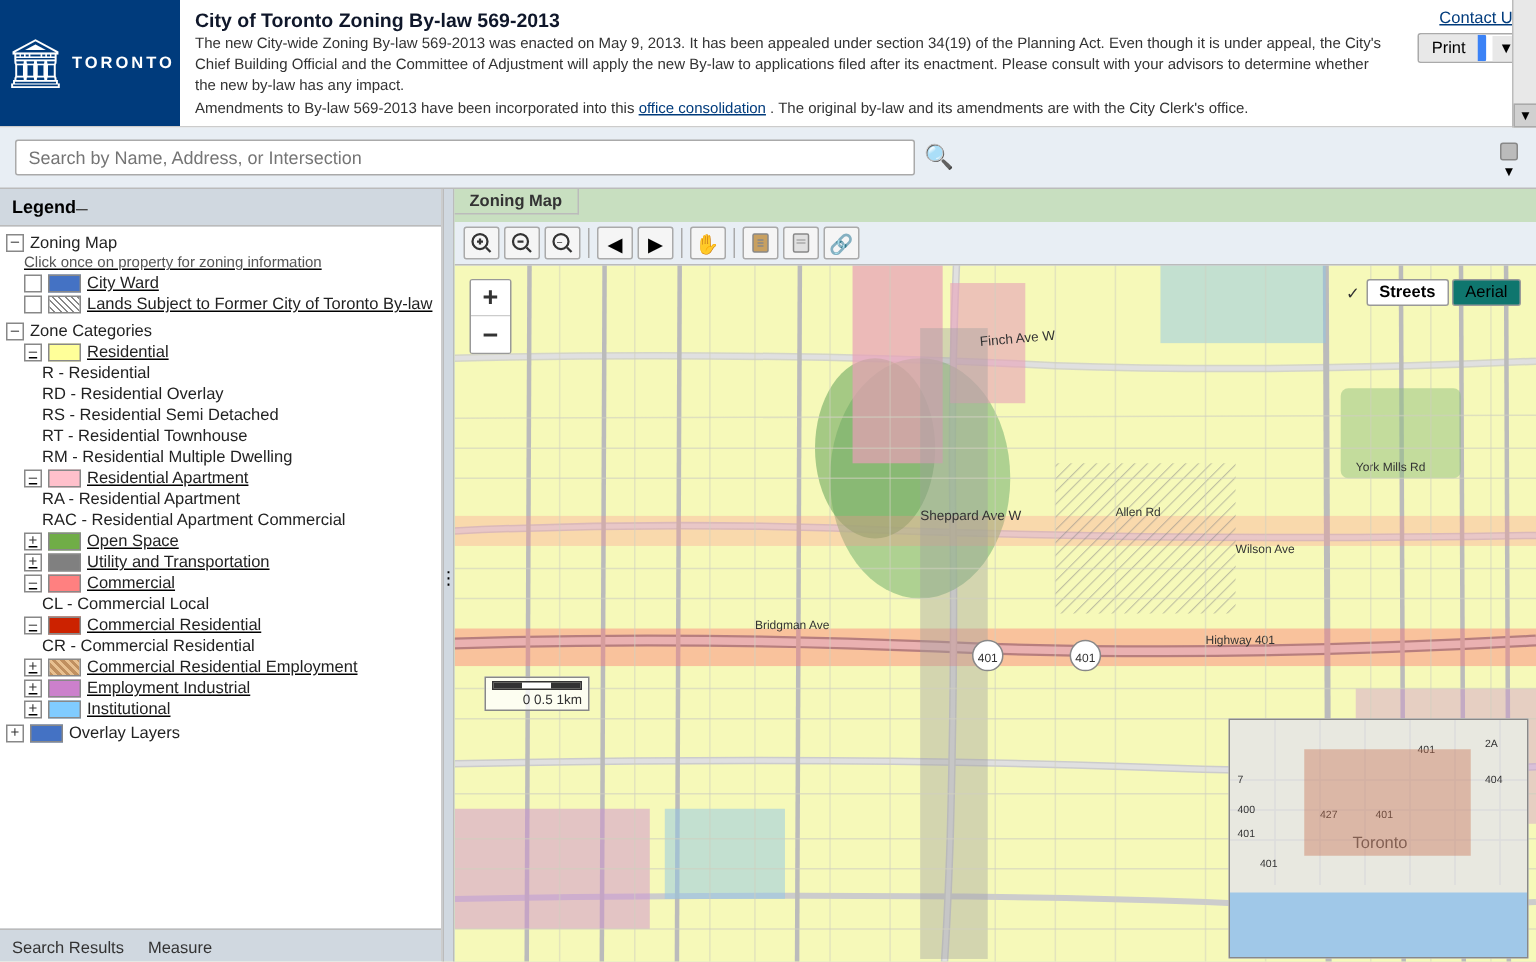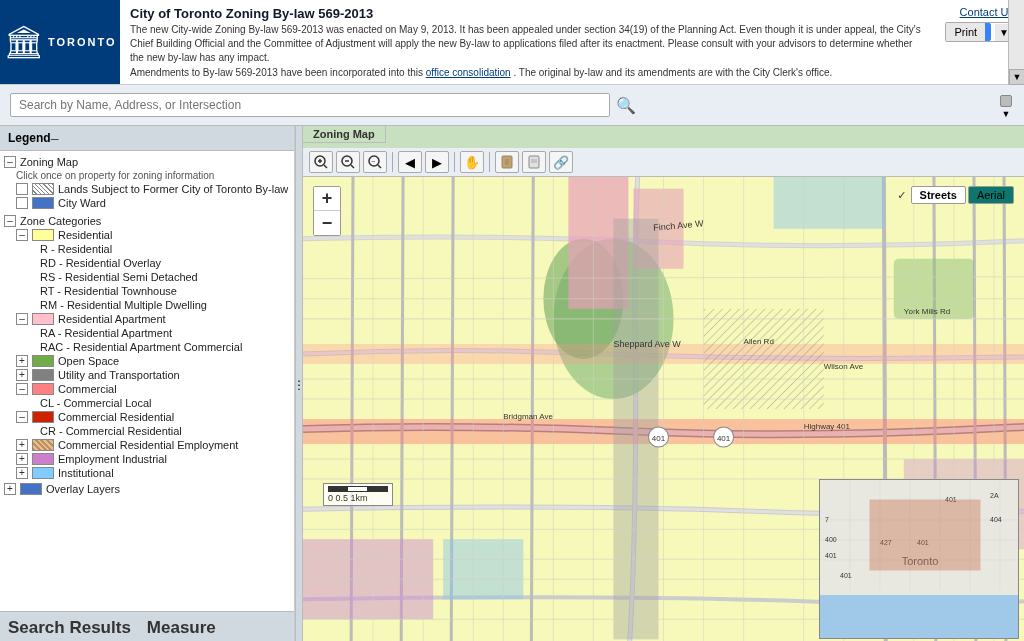--- a/index.html
+++ b/index.html
@@ -139,22 +139,22 @@
       overflow-y: auto;
       padding: 4px 0;
     }
     .tree-item {
       display: flex;
       align-items: center;
       padding: 1px 0;
       cursor: pointer;
     }
     .indent-0 { padding-left: 4px; }
-    .indent-1 { padding-left: 16px; }
-    .indent-3 { padding-left: 40px; }
+    .indent-1 { padding-left: 16px; text-decoration: underline; }
+    .indent-3 { padding-left: 28px; }
     .expand-icon {
       width: 12px;
       height: 12px;
       border: 1px solid #888;
       display: inline-flex;
       align-items: center;
       justify-content: center;
       font-size: 10px;
       margin-right: 4px;
       flex-shrink: 0;
@@ -310,27 +310,28 @@
     }
     .toggle-check {
       font-size: 11px;
       color: #333;
       margin-right: 2px;
     }
 
     
     #scale-bar {
       position: absolute;
-      bottom: 138px;
+      bottom: 170px;
       left: 20px;
       z-index: 20;
       background: rgba(255,255,255,0.8);
       padding: 2px 4px;
       font-size: 10px;
       border: 1px solid #888;
+      text-align: right;
     }
 
     
     #mini-map {
       position: absolute;
       bottom: 5px;
       right: 5px;
       width: 200px;
       height: 160px;
       border: 1px solid #888;
@@ -378,22 +379,22 @@
 
     #left-bottom {
       border-top: 1px solid #bbb;
       background: #d0d8e0;
       padding: 4px 8px;
       display: flex;
       gap: 16px;
     }
 
     .bottom-tab {
-      font-size: 17px;
-      font-weight: bold;
+      font-size: 11px;
+      font-weight: normal;
       color: #333;
       cursor: pointer;
       padding: 2px 0;
     }
   </style>
 </head>
 <body>
 
 <div id="header">
   <div id="logo-area">
@@ -443,27 +444,27 @@
 
       <div class="tree-item indent-0">
         <span class="expand-icon">–</span>
         <span class="tree-label">Zoning Map</span>
       </div>
       <div class="tree-item indent-1">
         <span class="tree-label" style="font-size:10px; color:#555;">Click once on property for zoning information</span>
       </div>
       <div class="tree-item indent-1">
         <span class="checkbox-icon"></span>
+        <span class="swatch" style="background:#4472c4;"></span>
+        <span class="tree-label">City Ward</span>
+      </div>
+      <div class="tree-item indent-1">
+        <span class="checkbox-icon"></span>
         <span class="swatch swatch-hatched"></span>
         <span class="tree-label">Lands Subject to Former City of Toronto By-law</span>
-      </div>
-      <div class="tree-item indent-1">
-        <span class="checkbox-icon"></span>
-        <span class="swatch" style="background:#4472c4;"></span>
-        <span class="tree-label">City Ward</span>
       </div>
 
       <div class="tree-item indent-0" style="margin-top:4px;">
         <span class="expand-icon">–</span>
         <span class="tree-label">Zone Categories</span>
       </div>
 
       <div class="tree-item indent-1">
         <span class="expand-icon">–</span>
         <span class="swatch" style="background:#ffff99; border:1px solid #888;"></span>

